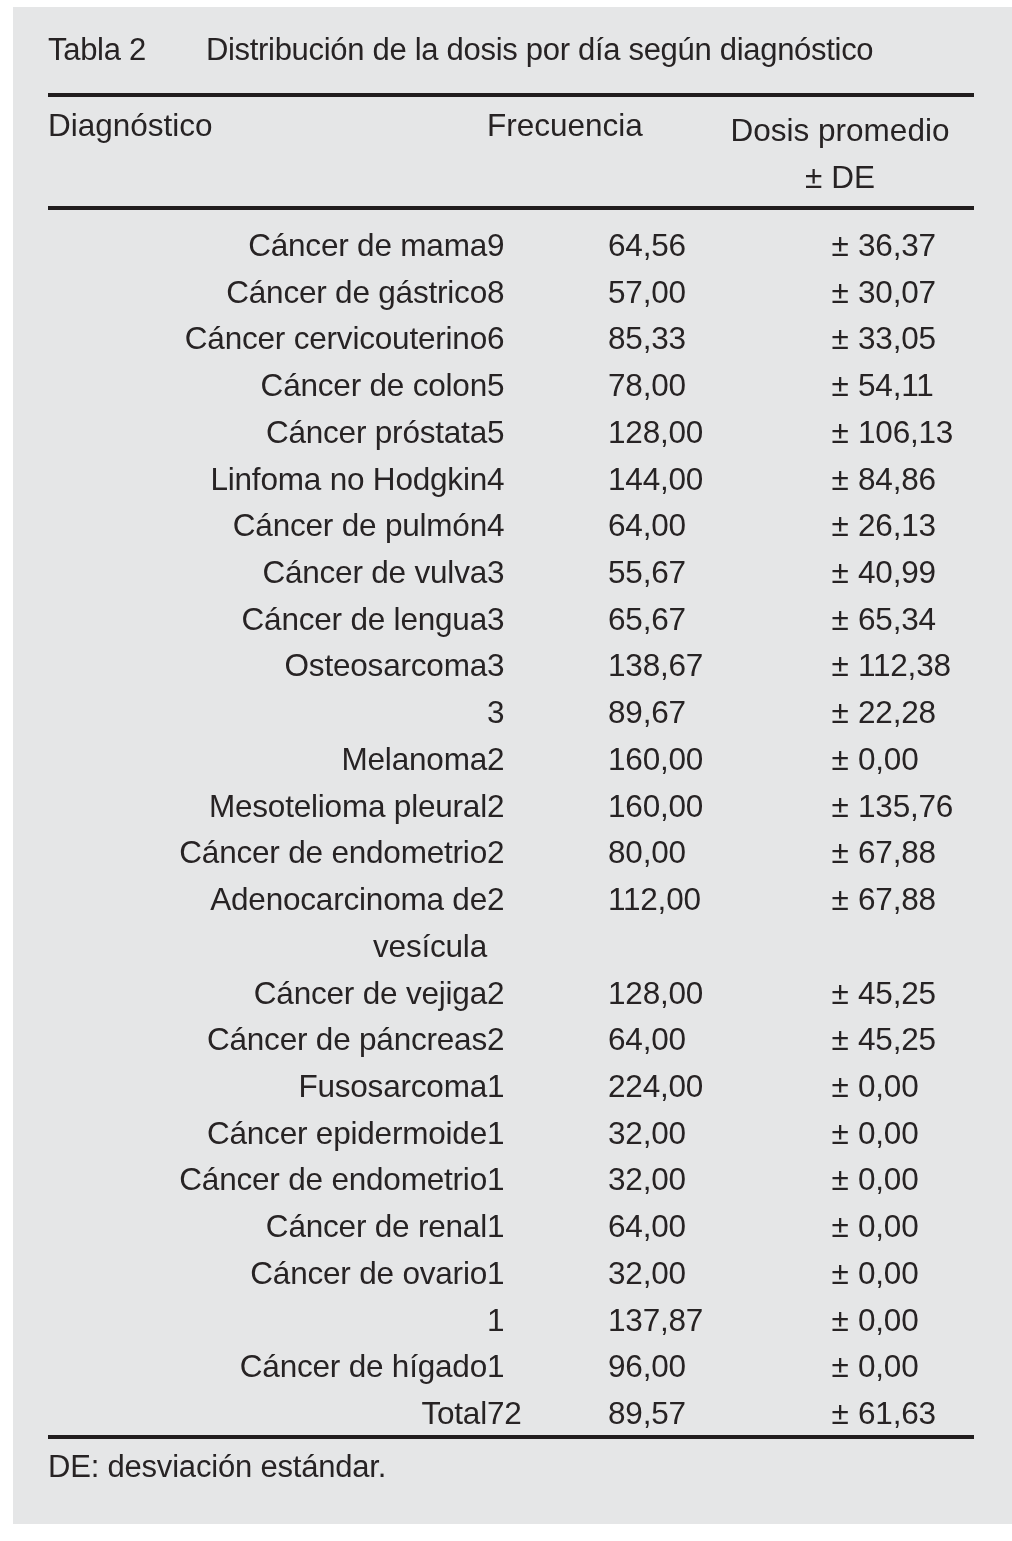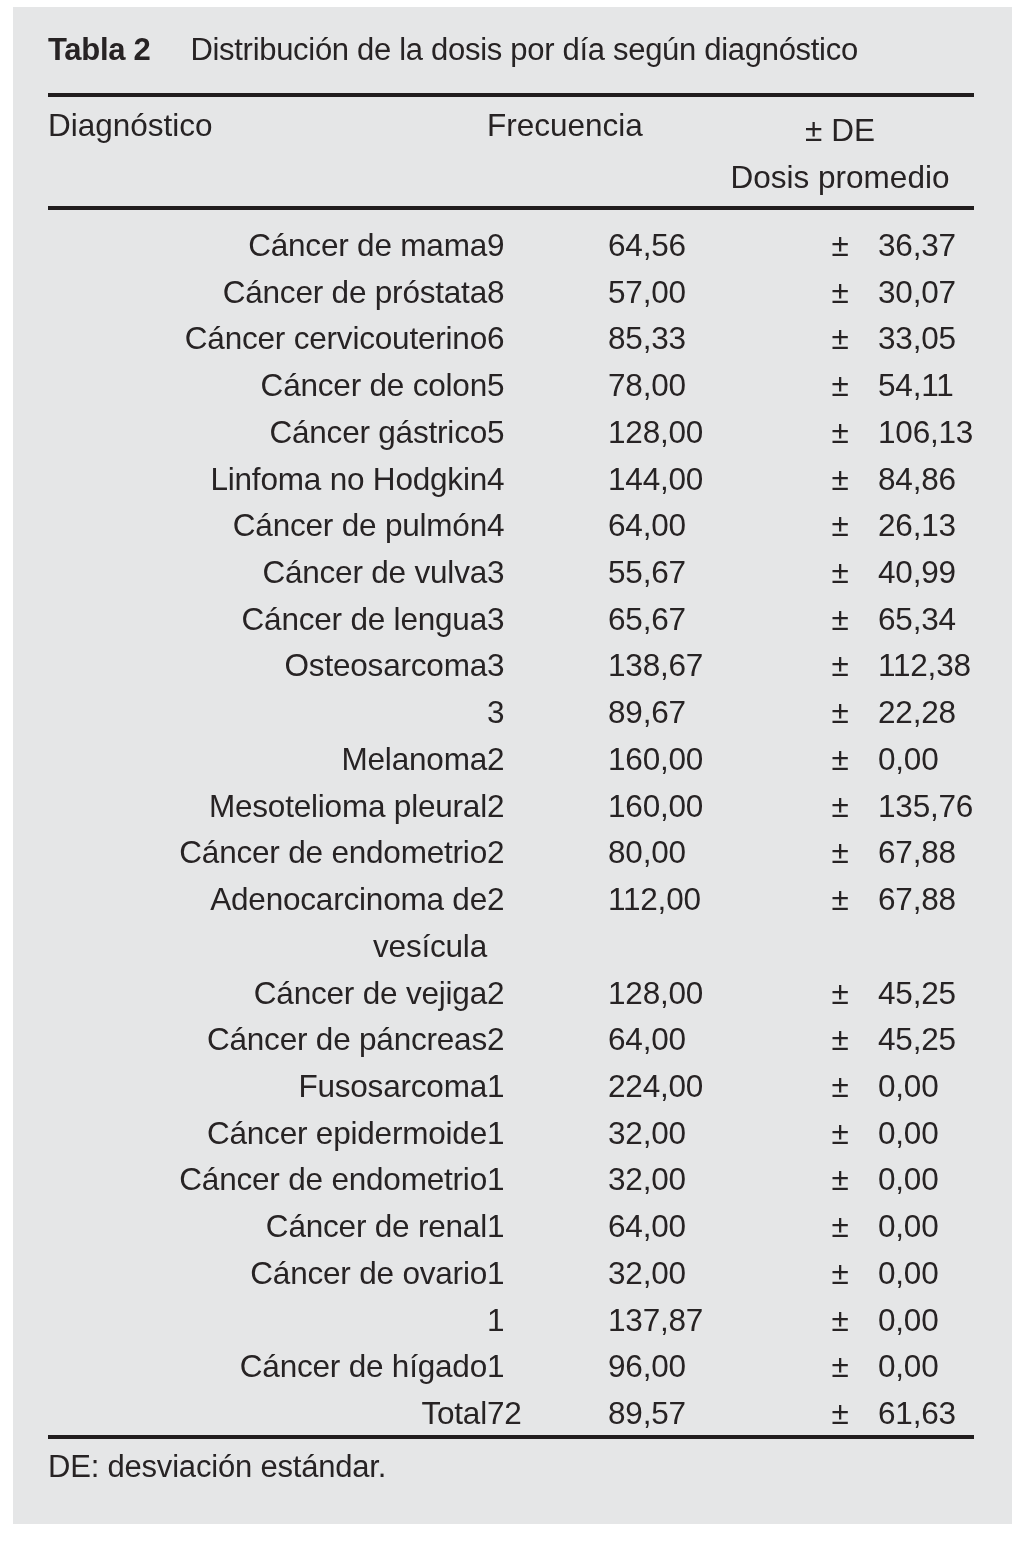--- a/index.html
+++ b/index.html
@@ -23,21 +23,21 @@
   
   .title {
     position: absolute;
     left: 35px;
     top: 25px;
     width: 940px;
     font-size: 31px;
     letter-spacing: -0.3px;
     white-space: nowrap;
   }
-  .title-label { font-weight: bold; margin-right: 40px; }
+  .title-label { font-weight: normal; margin-right: 60px; }
   
   .rule {
     position: absolute;
     left: 35px;
     width: 926px;
     height: 4px;
     background: #211d1e;
   }
   .rule-top    { top: 86px; }
   .rule-header { top: 199px; }
@@ -67,21 +67,21 @@
     letter-spacing: -0.2px;
   }
   .trow {
     display: grid;
     grid-template-columns: 439px 121px 214px 36px 1fr;
   }
   .td-diag { grid-column: 1; white-space: nowrap; text-align: right; }
   .td-freq { grid-column: 2; }
   .td-mean { grid-column: 3; text-align: left; }
   .td-pm   { grid-column: 4; text-align: center; }
-  .td-sd   { grid-column: 5; text-align: left; margin-left: 20px; }
+  .td-sd   { grid-column: 5; text-align: left; }
   .td-diag.indent { padding-left: 31px; }
   
   .footnote {
     position: absolute;
     left: 35px;
     top: 1436px;
     font-size: 31px;
     line-height: 47px;
     letter-spacing: -0.2px;
   }
@@ -95,58 +95,58 @@
     <div class="title">
       <span class="title-label">Tabla 2</span><span class="title-text">Distribución de la dosis por día según diagnóstico</span>
     </div>
 
     <div class="rule rule-top"></div>
 
     <div class="thead">
       <span class="th-diag">Diagnóstico</span>
       <span class="th-freq">Frecuencia</span>
       <span class="th-dose">
+        <span>Dosis promedio</span>
         <span>± DE</span>
-        <span>Dosis promedio</span>
       </span>
     </div>
 
     <div class="rule rule-header"></div>
 
     <div class="tbody" id="tbody">
         <div class="trow">
     <span class="td-diag">Cáncer de mama</span>
     <span class="td-freq">9</span>
     <span class="td-mean">64,56</span>
     <span class="td-pm">±</span>
     <span class="td-sd">36,37</span>
   </div>
         <div class="trow">
-    <span class="td-diag">Cáncer de próstata</span>
+    <span class="td-diag">Cáncer de gástrico</span>
     <span class="td-freq">8</span>
     <span class="td-mean">57,00</span>
     <span class="td-pm">±</span>
     <span class="td-sd">30,07</span>
   </div>
         <div class="trow">
     <span class="td-diag">Cáncer cervicouterino</span>
     <span class="td-freq">6</span>
     <span class="td-mean">85,33</span>
     <span class="td-pm">±</span>
     <span class="td-sd">33,05</span>
   </div>
         <div class="trow">
     <span class="td-diag">Cáncer de colon</span>
     <span class="td-freq">5</span>
     <span class="td-mean">78,00</span>
     <span class="td-pm">±</span>
     <span class="td-sd">54,11</span>
   </div>
         <div class="trow">
-    <span class="td-diag">Cáncer gástrico</span>
+    <span class="td-diag">Cáncer próstata</span>
     <span class="td-freq">5</span>
     <span class="td-mean">128,00</span>
     <span class="td-pm">±</span>
     <span class="td-sd">106,13</span>
   </div>
         <div class="trow">
     <span class="td-diag">Linfoma no Hodgkin</span>
     <span class="td-freq">4</span>
     <span class="td-mean">144,00</span>
     <span class="td-pm">±</span>

